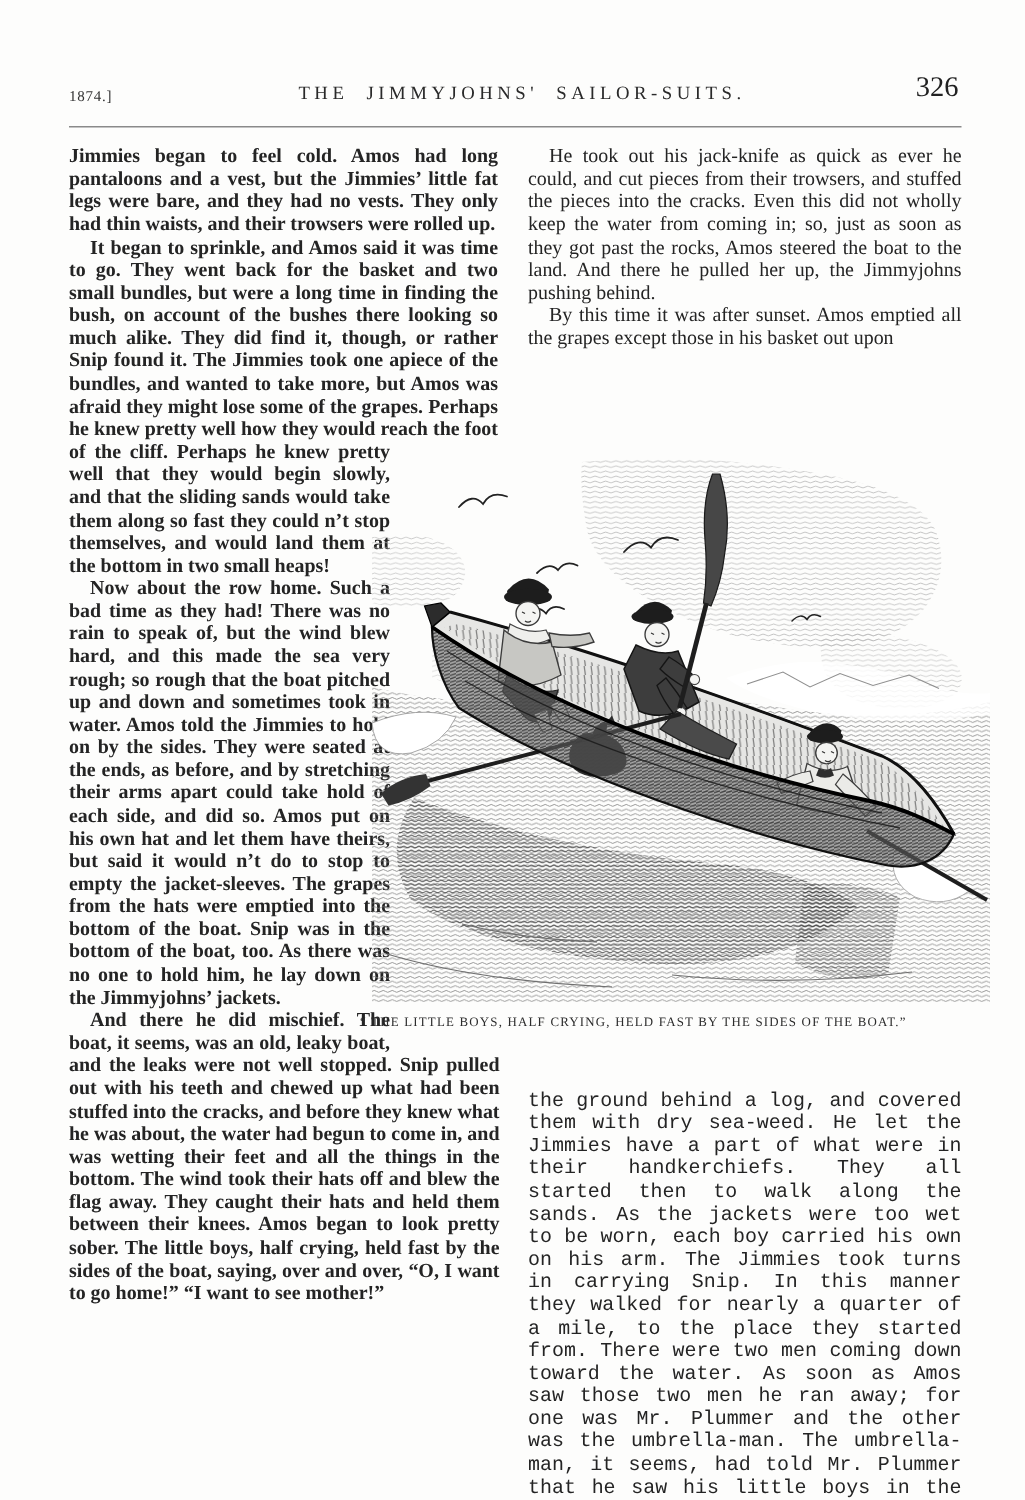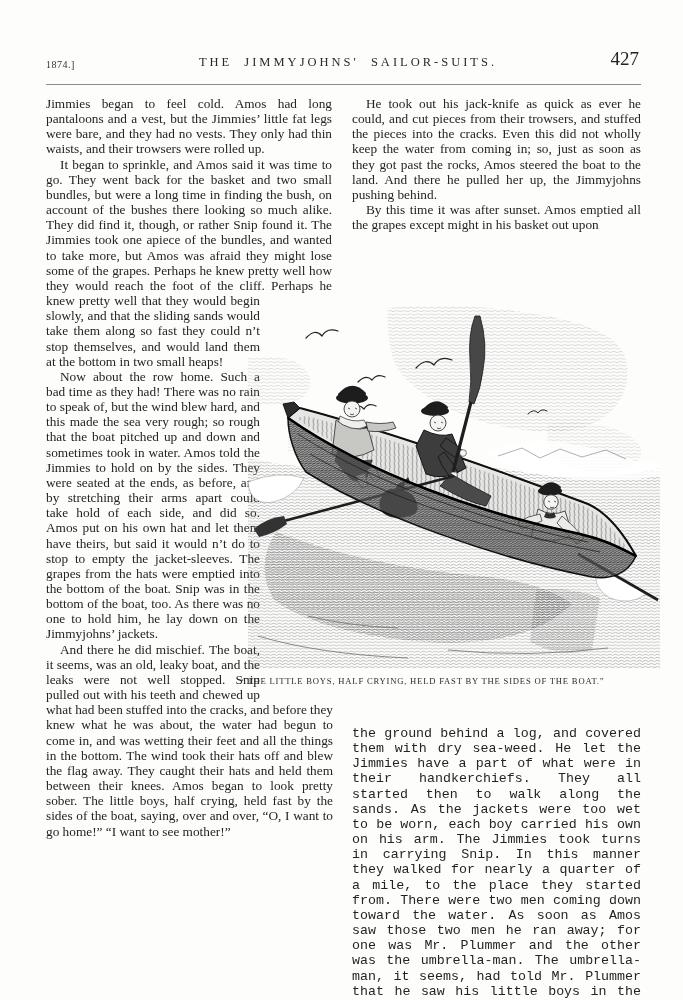--- a/index.html
+++ b/index.html
@@ -31,21 +31,21 @@
   }
   
   .col{
     position:absolute;
     font-size:13.3px;line-height:15.15px;
     text-align:justify;
     color:#242424;
   }
   .col p{margin:0;padding:0;}
   .col p.indent{text-indent:14px;}
-  #left-col{left:46px;top:96px;width:287px;}
+  #left-col{left:46px;top:96px;width:287px;font-weight:bold;}
   #right-col-top{left:352px;top:96px;width:289px;}
   #right-col-bottom{left:352px;top:726px;width:289px;font-family:Liberation Mono, monospace;}
   
   .sp1{float:right;width:1px;height:199px;}
   .sp2{float:right;clear:right;width:73px;height:406px;}
   
   .illustration{
     position:absolute;left:248px;top:306px;width:412px;height:362px;
   }
   .illustration svg{display:block;width:100%;height:100%;}
@@ -56,36 +56,36 @@
     font-family:"Liberation Serif","DejaVu Serif",serif;
   }
 </style>
 </head>
 <body>
 
 <div class="page">
 
   <div class="hdr-date">1874.]</div>
   <div class="hdr-title">THE JIMMYJOHNS' SAILOR-SUITS.</div>
-  <div class="hdr-page-number">427</div>
+  <div class="hdr-page-number">326</div>
   <div class="hdr-rule"></div>
 
   <div class="col" id="left-col">
       <div class="sp1"></div>
 
     <div class="sp2"></div>
     <p>Jimmies began to feel cold.  Amos had long pantaloons and a vest, but the Jimmies’ little fat legs were bare, and they had no vests.  They only had thin waists, and their trowsers were rolled up.</p>
     <p class="indent">It began to sprinkle, and Amos said it was time to go.  They went back for the basket and two small bundles, but were a long time in finding the bush, on account of the bushes there looking so much alike.  They did find it, though, or rather Snip found it.  The Jimmies took one apiece of the bundles, and wanted to take more, but Amos was afraid they might lose some of the grapes.  Perhaps he knew pretty well how they would reach the foot of the cliff.  Perhaps he knew pretty well that they would begin slowly, and that the sliding sands would take them along so fast they could n’t stop themselves, and would land them at the bottom in two small heaps!</p>
     <p class="indent">Now about the row home.  Such a bad time as they had!  There was no rain to speak of, but the wind blew hard, and this made the sea very rough; so rough that the boat pitched up and down and sometimes took in water.  Amos told the Jimmies to hold on by the sides.  They were seated at the ends, as before, and by stretching their arms apart could take hold of each side, and did so.  Amos put on his own hat and let them have theirs, but said it would n’t do to stop to empty the jacket-sleeves.  The grapes from the hats were emptied into the bottom of the boat.  Snip was in the bottom of the boat, too.  As there was no one to hold him, he lay down on the Jimmyjohns’ jackets.</p>
     <p class="indent">And there he did mischief.  The boat, it seems, was an old, leaky boat, and the leaks were not well stopped.  Snip pulled out with his teeth and chewed up what had been stuffed into the cracks, and before they knew what he was about, the water had begun to come in, and was wetting their feet and all the things in the bottom.  The wind took their hats off and blew the flag away.  They caught their hats and held them between their knees.  Amos began to look pretty sober.  The little boys, half crying, held fast by the sides of the boat, saying, over and over, “O, I want to go home!”  “I want to see mother!”</p>
   </div>
 
   <div class="col" id="right-col-top">
     <p class="indent">He took out his jack-knife as quick as ever he could, and cut pieces from their trowsers, and stuffed the pieces into the cracks.  Even this did not wholly keep the water from coming in; so, just as soon as they got past the rocks, Amos steered the boat to the land.  And there he pulled her up, the Jimmyjohns pushing behind.</p>
-    <p class="indent">By this time it was after sunset.  Amos emptied all the grapes except might in his basket out upon</p>
+    <p class="indent">By this time it was after sunset.  Amos emptied all the grapes except those in his basket out upon</p>
   </div>
 
   <div class="illustration">
     <svg viewBox="0 0 412 362" xmlns="http://www.w3.org/2000/svg">
       <defs>
         <pattern id="skyHatch" width="7" height="3.4" patternUnits="userSpaceOnUse">
           <path d="M0,1.7 q1.7,-1.1 3.5,0 q1.8,1.1 3.5,0" fill="none" stroke="#b9b9b9" stroke-width="0.55"></path>
         </pattern>
         <pattern id="seaHatch" width="6" height="3.1" patternUnits="userSpaceOnUse">
           <path d="M0,1.5 q1.5,-1.2 3,0 q1.5,1.2 3,0" fill="none" stroke="#848484" stroke-width="0.55"></path>

